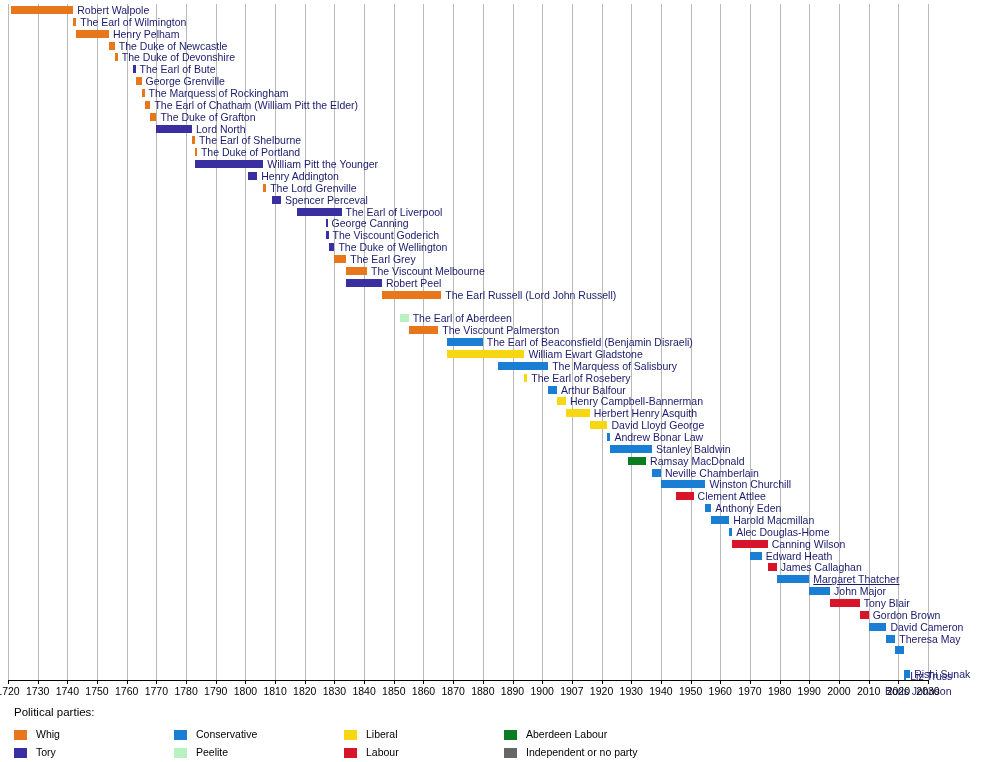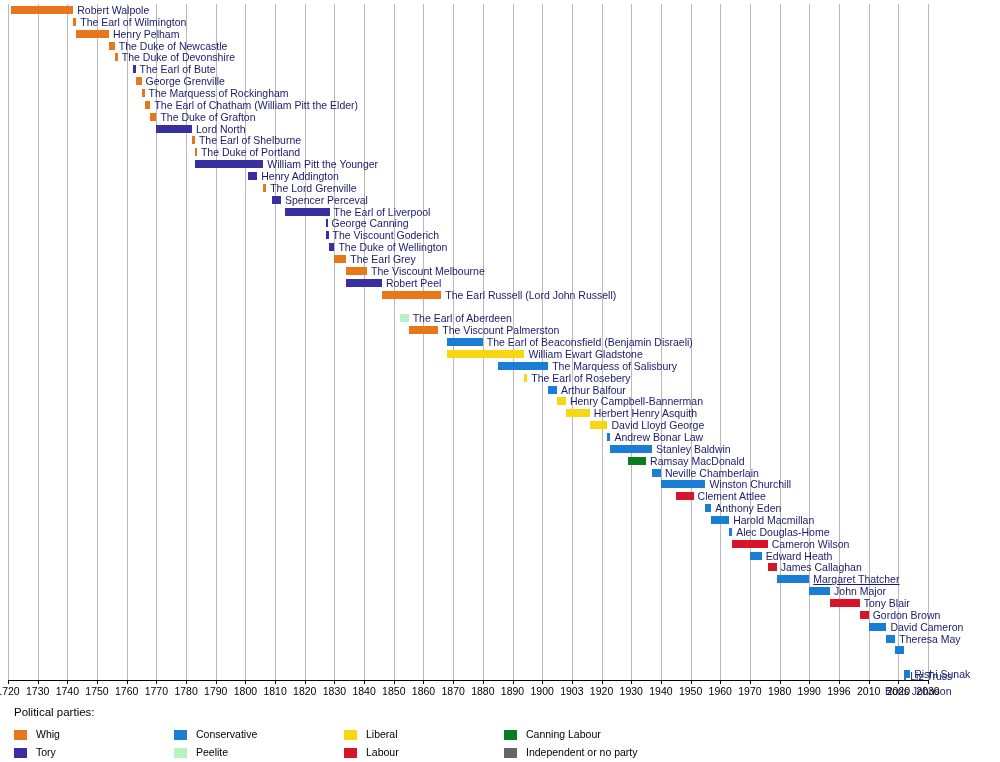--- a/index.html
+++ b/index.html
@@ -121,21 +121,21 @@
         <div class="lbl" style="left: 253.29px;">Henry Addington</div>
       </div>
       <div class="barrow" style="top: 177.895px; left: 0px; width: 920px;">
         <div class="bar" style="left: 255.226px; width: 2.96774px; background: rgb(232, 118, 26);"></div>
         <div class="lbl" style="left: 262.194px;">The Lord Grenville</div>
       </div>
       <div class="barrow" style="top: 189.754px; left: 0px; width: 920px;">
         <div class="bar" style="left: 264.129px; width: 8.90323px; background: rgb(58, 47, 160);"></div>
         <div class="lbl" style="left: 277.032px;">Spencer Perceval</div>
       </div>
-      <div class="barrow" style="top: 201.614px; left: 4px; width: 920px;">
+      <div class="barrow" style="top: 201.614px; left: 16px; width: 920px;">
         <div class="bar" style="left: 273.032px; width: 44.5161px; background: rgb(58, 47, 160);"></div>
         <div class="lbl" style="left: 321.548px;">The Earl of Liverpool</div>
       </div>
       <div class="barrow" style="top: 213.474px; left: 0px; width: 920px;">
         <div class="bar" style="left: 317.548px; width: 2px; background: rgb(58, 47, 160);"></div>
         <div class="lbl" style="left: 323.548px;">George Canning</div>
       </div>
       <div class="barrow" style="top: 225.333px; left: 0px; width: 920px;">
         <div class="bar" style="left: 317.548px; width: 2.96774px; background: rgb(58, 47, 160);"></div>
         <div class="lbl" style="left: 324.516px;">The Viscount Goderich</div>
@@ -231,21 +231,21 @@
       <div class="barrow" style="top: 509.965px; left: 0px; width: 920px;">
         <div class="bar" style="left: 703.355px; width: 17.8065px; background: rgb(26, 127, 212);"></div>
         <div class="lbl" style="left: 725.161px;">Harold Macmillan</div>
       </div>
       <div class="barrow" style="top: 521.825px; left: 0px; width: 920px;">
         <div class="bar" style="left: 721.161px; width: 2.96774px; background: rgb(26, 127, 212);"></div>
         <div class="lbl" style="left: 728.129px;">Alec Douglas-Home</div>
       </div>
       <div class="barrow" style="top: 533.684px; left: 0px; width: 920px;">
         <div class="bar" style="left: 724.129px; width: 35.6129px; background: rgb(215, 21, 42);"></div>
-        <div class="lbl" style="left: 763.742px;">Cameron Wilson</div>
+        <div class="lbl" style="left: 763.742px;">Canning Wilson</div>
       </div>
       <div class="barrow" style="top: 545.544px; left: 0px; width: 920px;">
         <div class="bar" style="left: 741.935px; width: 11.871px; background: rgb(26, 127, 212);"></div>
         <div class="lbl" style="left: 757.806px;">Edward Heath</div>
       </div>
       <div class="barrow" style="top: 557.404px; left: 0px; width: 920px;">
         <div class="bar" style="left: 759.742px; width: 8.90323px; background: rgb(215, 21, 42);"></div>
         <div class="lbl" style="left: 772.645px;">James Callaghan</div>
       </div>
       <div class="barrow" style="top: 569.263px; left: 0px; width: 920px;">
@@ -319,39 +319,39 @@
       <div class="ticklabel" style="left: 415.484px;">1860</div>
       <div class="tick" style="left: 445.161px;"></div>
       <div class="ticklabel" style="left: 445.161px;">1870</div>
       <div class="tick" style="left: 474.839px;"></div>
       <div class="ticklabel" style="left: 474.839px;">1880</div>
       <div class="tick" style="left: 504.516px;"></div>
       <div class="ticklabel" style="left: 504.516px;">1890</div>
       <div class="tick" style="left: 534.194px;"></div>
       <div class="ticklabel" style="left: 534.194px;">1900</div>
       <div class="tick" style="left: 563.871px;"></div>
-      <div class="ticklabel" style="left: 563.871px;">1903</div>
+      <div class="ticklabel" style="left: 563.871px;">1907</div>
       <div class="tick" style="left: 593.548px;"></div>
       <div class="ticklabel" style="left: 593.548px;">1920</div>
       <div class="tick" style="left: 623.226px;"></div>
       <div class="ticklabel" style="left: 623.226px;">1930</div>
       <div class="tick" style="left: 652.903px;"></div>
       <div class="ticklabel" style="left: 652.903px;">1940</div>
       <div class="tick" style="left: 682.581px;"></div>
       <div class="ticklabel" style="left: 682.581px;">1950</div>
       <div class="tick" style="left: 712.258px;"></div>
       <div class="ticklabel" style="left: 712.258px;">1960</div>
       <div class="tick" style="left: 741.935px;"></div>
       <div class="ticklabel" style="left: 741.935px;">1970</div>
       <div class="tick" style="left: 771.613px;"></div>
       <div class="ticklabel" style="left: 771.613px;">1980</div>
       <div class="tick" style="left: 801.29px;"></div>
       <div class="ticklabel" style="left: 801.29px;">1990</div>
       <div class="tick" style="left: 830.968px;"></div>
-      <div class="ticklabel" style="left: 830.968px;">1996</div>
+      <div class="ticklabel" style="left: 830.968px;">2000</div>
       <div class="tick" style="left: 860.645px;"></div>
       <div class="ticklabel" style="left: 860.645px;">2010</div>
       <div class="tick" style="left: 890.323px;"></div>
       <div class="ticklabel" style="left: 890.323px;">2020</div>
       <div class="tick" style="left: 920px;"></div>
       <div class="ticklabel" style="left: 920px;">2030</div>
     </div>
   <div id="legend">
     <div id="legend-title">Political parties:</div>
   <div class="lgitem" style="left: 0px; top: 22px;">
@@ -373,20 +373,20 @@
       <div class="lgitem" style="left: 330px; top: 22px;">
         <span class="lgsw" style="background: rgb(247, 215, 18);"></span>
         <span class="lgtx">Liberal</span>
       </div>
       <div class="lgitem" style="left: 330px; top: 40px;">
         <span class="lgsw" style="background: rgb(215, 21, 42);"></span>
         <span class="lgtx">Labour</span>
       </div>
       <div class="lgitem" style="left: 490px; top: 22px;">
         <span class="lgsw" style="background: rgb(10, 125, 35);"></span>
-        <span class="lgtx">Canning Labour</span>
+        <span class="lgtx">Aberdeen Labour</span>
       </div>
       <div class="lgitem" style="left: 490px; top: 40px;">
         <span class="lgsw" style="background: rgb(102, 102, 102);"></span>
         <span class="lgtx">Independent or no party</span>
       </div>
     </div>
 </div>
 
 </body></html>

